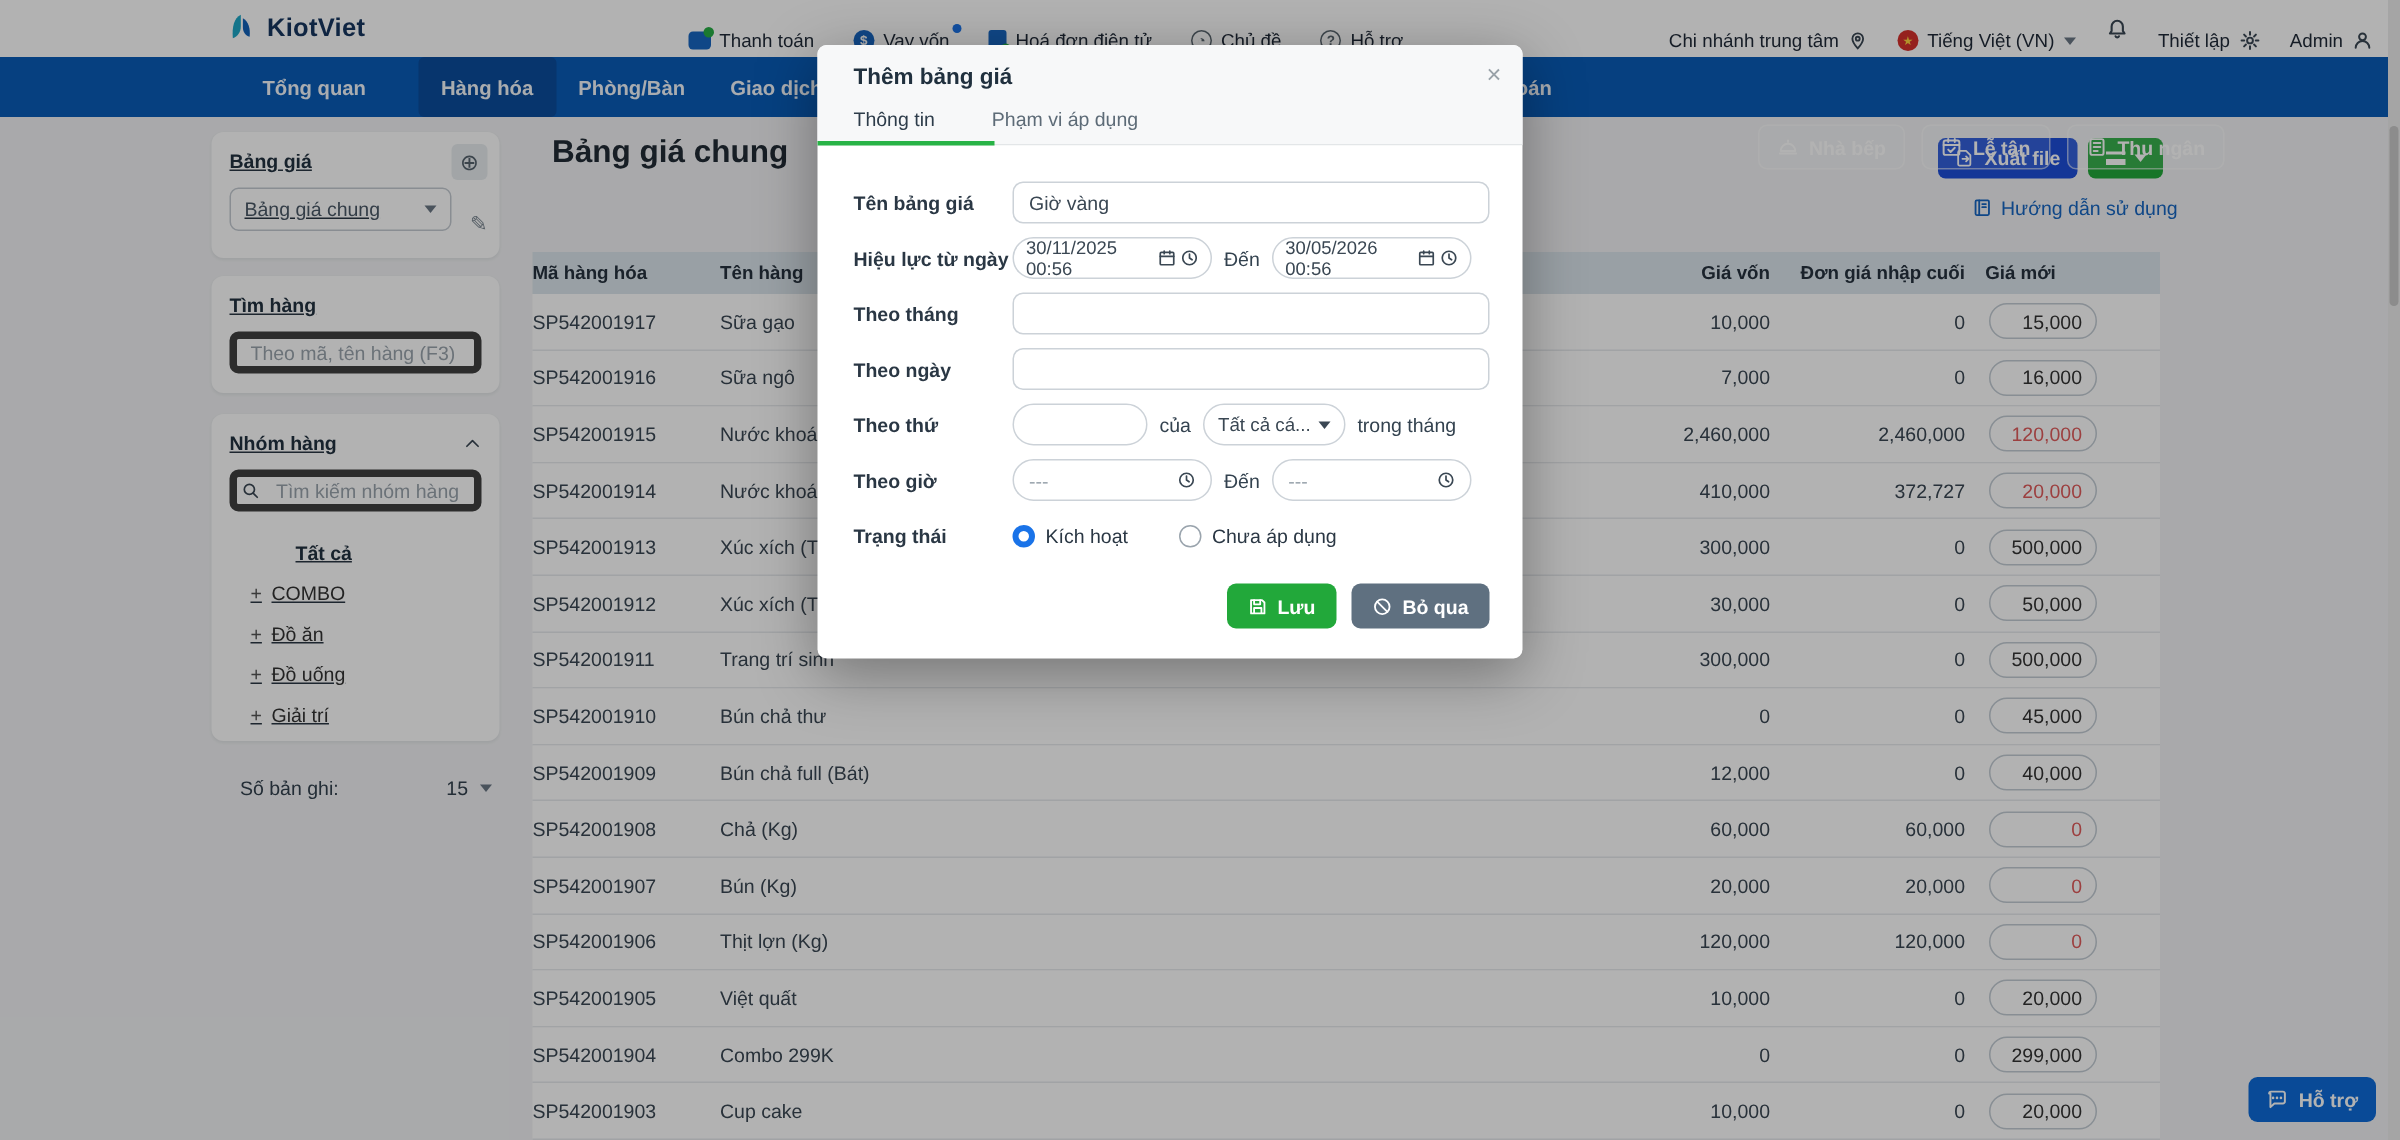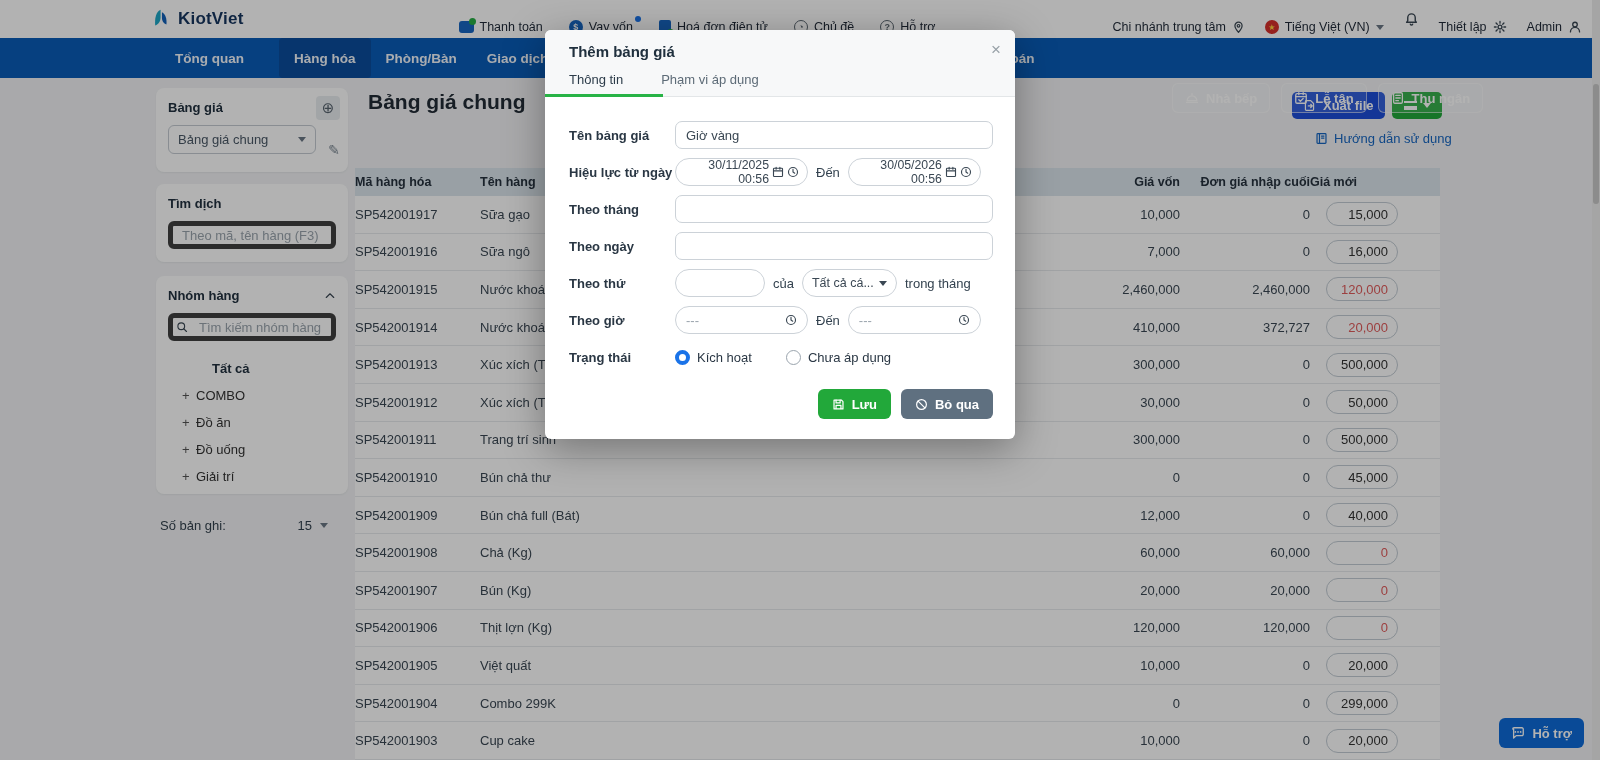--- a/index.html
+++ b/index.html
@@ -38,21 +38,21 @@
   .navtab.active { background:#0b4c9c; border-radius:4px;margin-left:20px; }
   .navtab-hidden { position:absolute; left:985px; top:0; height:40px; display:flex; align-items:center;
                    color:rgba(255,255,255,.95); font-weight:700; font-size:13.5px; }
   .quickbtns { position:absolute; left:1172px; top:45px; display:flex; gap:11px; }
   .qbtn { height:30px; padding:0 12px; border:1px solid rgba(255,255,255,.55); border-radius:6px;
           background:rgba(255,255,255,.10); color:#fff; font-weight:700; font-size:13px;
           display:inline-flex; align-items:center; gap:7px; cursor:pointer; }
   .qbtn svg { stroke:#fff; }
 
   
-  .card { position:absolute; left:156px; width:192px; background:#fff; border-radius:8px; box-shadow:0 1px 2px rgba(20,30,40,.06); padding:12px; }
+  .card { position:absolute; left:141px; width:192px; background:#fff; border-radius:8px; box-shadow:0 1px 2px rgba(20,30,40,.06); padding:12px;text-decoration:underline; }
   .card h3 { font-size:13px; color:#22313f; margin-bottom:10px; }
   .plusbtn { position:absolute; right:8px; top:8px; width:24px; height:24px; background:#e9edf0; border-radius:4px;
              display:flex; align-items:center; justify-content:center; color:#56636e; font-size:15px; cursor:pointer; }
   .plusbtn::before { content:"⊕"; }
   .selbox { height:29px; border:1px solid #c4cbd2; border-radius:6px; display:flex; align-items:center;
             padding:0 9px; color:#4a5866; width:148px; cursor:pointer; }
   .selbox .caret { margin-left:auto; }
   .pencil { position:absolute; right:8px; bottom:14px; color:#7c8893; font-size:14px; cursor:pointer; }
   .pencil::before { content:"✎"; }
   .s-input { width:100%; height:28px; border:5px solid #404040; border-radius:6px; padding:0 9px; font-size:13px;
@@ -83,21 +83,21 @@
   .guide svg { stroke:#1766c2; }
 
   
   .table { position:absolute; left:355px; top:168px; width:1085px; }
   .t-head, .t-row { display:grid; grid-template-columns:125px 1fr 180px 130px 130px; align-items:center; }
   .t-head { height:28px; background:#dbe5ec; font-weight:700; font-size:12.5px; color:#26323e; }
   .t-row { height:37.6px; background:#fff; border-bottom:1px solid #e7eaed; font-size:13px; color:#3a4753; }
   .c.code { }
   .c.name { white-space:nowrap; overflow:visible; }
   .c.num { text-align:right; }
-  .c.newh { text-align:left; padding-right:56px; }
+  .c.newh { text-align:center; padding-right:56px; }
   .c.newp { display:flex; justify-content:flex-end; padding-right:42px; }
   .pill { width:72px; height:24px; border:1px solid #c3ccd4; border-radius:12px; background:#fff;
           display:inline-flex; align-items:center; justify-content:flex-end; padding:0 9px; cursor:text; }
   .pill i { font-style:normal; color:#333; }
   .pill.red i { color:#e05c5c; }
 
   
   .overlay { position:absolute; inset:0; background:rgba(0,0,0,.30); z-index:40; }
   .fab { position:absolute; right:16px; bottom:12px; height:30px; padding:0 12px; background:#0d6bd8; border-radius:6px;
          color:#fff; font-weight:700; display:inline-flex; align-items:center; gap:7px; z-index:30; cursor:pointer; }
@@ -116,21 +116,21 @@
   .m-tab { padding-bottom:9px; font-size:13px; color:#5d6b77; cursor:pointer; }
   .m-tab.active { color:#2d3c4a; }
   .m-underline { position:absolute; left:0; bottom:-1px; width:118px; height:3px; background:#28b346; }
   .m-body { padding:24px 22px 20px 24px; }
   .f-row { display:flex; align-items:center; margin-bottom:9px; min-height:28px; }
   .f-row label { flex:0 0 106px; font-weight:600; color:#2a3744; font-size:13px; }
   .ctrl { flex:1; display:flex; align-items:center; gap:8px; }
   .inp { height:28px; border:1px solid #ccd2d8; border-radius:7px; padding:0 10px; background:#fff;
          display:flex; align-items:center; color:#3a4753; font-size:13px; }
   .inp.full { flex:1; }
-  .inp.date { width:133px; border-radius:14px; padding:0 8px; gap:3px; font-size:12.3px;text-align:right; }
+  .inp.date { width:133px; border-radius:14px; padding:0 8px; gap:3px; font-size:12.3px; }
   .inp.date .icons { margin-left:auto; display:flex; gap:3px; }
   .inp.small { width:90px; border-radius:14px; }
   .inp.hour { width:133px; border-radius:14px; color:#9aa4ad; }
   .inp.hour svg { margin-left:auto; }
   .sel2 { width:95px; height:28px; border:1px solid #ccd2d8; border-radius:14px; padding:0 9px; display:flex;
           align-items:center; color:#3a4753; font-size:12.5px; cursor:pointer; }
   .sel2 .caret { margin-left:auto; border-top-color:#3a4753; }
   .mid-lbl { color:#33424f; }
   .addslot { height:28px; border:1px solid #ccd2d8; border-radius:7px; background:#fff; padding:0 12px;
              display:inline-flex; align-items:center; gap:7px; font-size:13px; color:#2a3744; cursor:pointer; }
@@ -261,21 +261,21 @@
     <h3>Bảng giá</h3>
     <div class="plusbtn"></div>
     <div class="selbox">
       <span>Bảng giá chung</span>
       <span class="caret"></span>
     </div>
     <div class="pencil"></div>
   </div>
 
   <div class="card" style="top:184px; height:78px;">
-    <h3>Tìm dịch</h3>
+    <h3>Tìm hàng</h3>
     <input class="s-input" placeholder="Theo mã, tên hàng (F3)" style="">
   </div>
 
   <div class="card" style="top:276px; height:218px;">
     <h3 style="display:flex;align-items:center;">
       <span>Nhóm hàng</span>
       <svg class="ic chev-up" width="12" height="12" viewBox="0 0 16 16">
         <path d="M3 10l5-5 5 5"></path>
       </svg>
     </h3>

